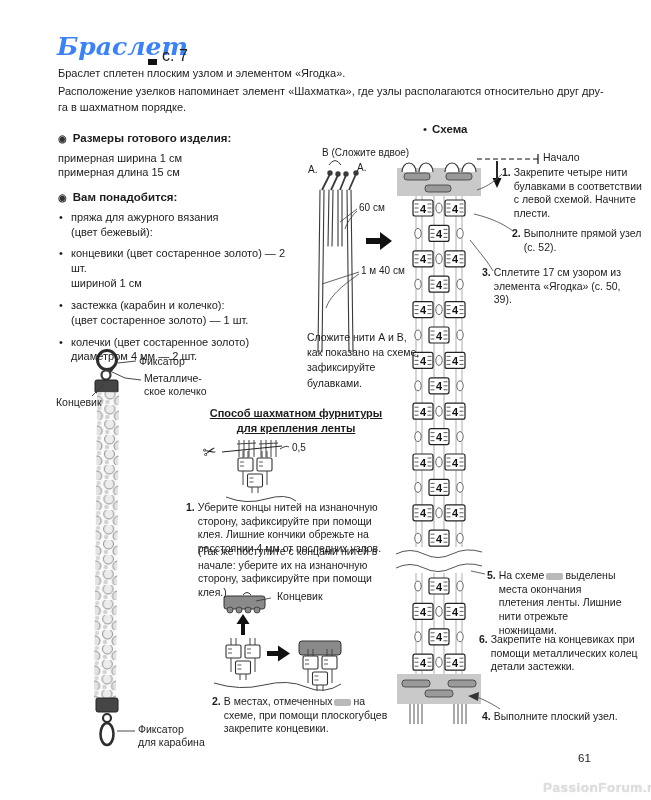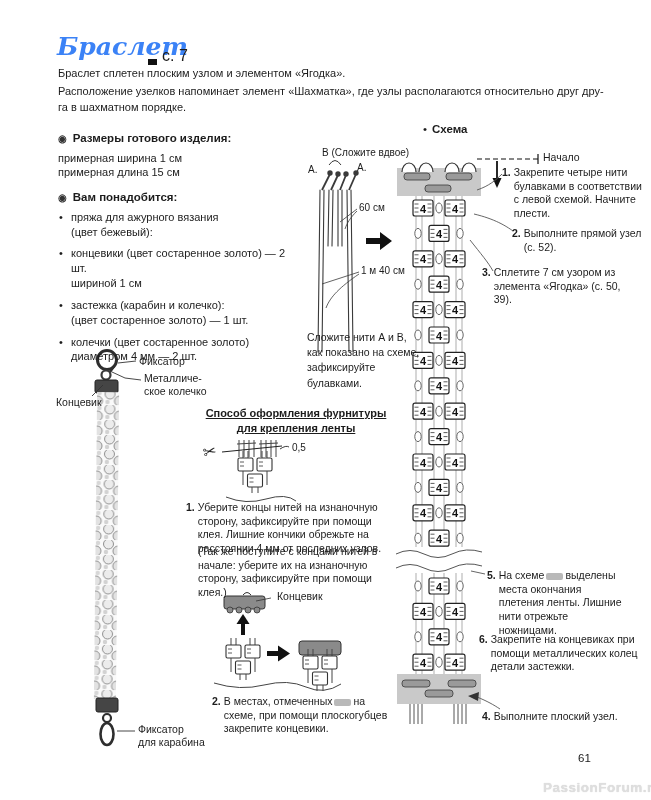--- a/index.html
+++ b/index.html
@@ -504,21 +504,21 @@
 <div class="abs" style="left:322px;top:147px;font-size:10px;">В (Сложите вдвое)</div>
 <div class="abs" style="left:308px;top:164px;font-size:10px;">А.</div>
 <div class="abs" style="left:357px;top:162px;font-size:10px;">А.</div>
 <div class="abs" style="left:359px;top:202px;font-size:10px;">60 см</div>
 <div class="abs" style="left:361px;top:265px;font-size:10px;">1 м 40 см</div>
 <div class="abs lbl preline" style="left:307px;top:330px;width:115px;line-height:1.45;">Сложите нити А и В,
 как показано на схеме,
 зафиксируйте
 булавками.</div>
 
-<div id="fit-head" class="abs preline">Способ оформления фурнитуры
+<div id="fit-head" class="abs preline">Способ шахматном фурнитуры
 для крепления ленты</div>
 <div class="abs" style="left:292px;top:442px;font-size:10px;">0,5</div>
 <div class="step" style="left:186px;top:501px;width:208px;">
   <b>1.</b>
   <span>Уберите концы нитей на изнаночную сторону, зафиксируйте при помощи клея. Лишние кончики обрежьте на расстоянии 4 мм от последних узлов.</span>
 </div>
 <div class="abs" style="left:198px;top:545px;width:196px;font-size:10.5px;line-height:1.3;">(Так же поступите с концами нитей в начале: уберите их на изнаночную сторону, зафиксируйте при помощи клея.)</div>
 <div class="abs lbl" style="left:277px;top:590px;">Концевик</div>
 <div class="step" style="left:212px;top:695px;width:182px;">
   <b>2.</b>
@@ -533,21 +533,21 @@
 <div class="step" style="left:502px;top:166px;width:146px;">
   <b>1.</b>
   <span>Закрепите четыре нити булавками в соответствии с левой схемой. Начните плести.</span>
 </div>
 <div class="step" style="left:512px;top:227px;width:132px;">
   <b>2.</b>
   <span>Выполните прямой узел (с. 52).</span>
 </div>
 <div class="step" style="left:482px;top:266px;width:152px;">
   <b>3.</b>
-  <span>Сплетите 7 см узором из элемента «Ягодка» (с. 50, 39).</span>
+  <span>Сплетите 17 см узором из элемента «Ягодка» (с. 50, 39).</span>
 </div>
 <div class="step" style="left:487px;top:569px;width:142px;">
   <b>5.</b>
   <span><span>На схеме</span><span class="marker"></span><span>выделены места окончания плетения ленты. Лишние нити отрежьте ножницами.</span></span>
 </div>
 <div class="step" style="left:479px;top:633px;width:162px;">
   <b>6.</b>
   <span>Закрепите на концевиках при помощи металлических колец детали застежки.</span>
 </div>
 <div class="step" style="left:482px;top:710px;width:166px;">

